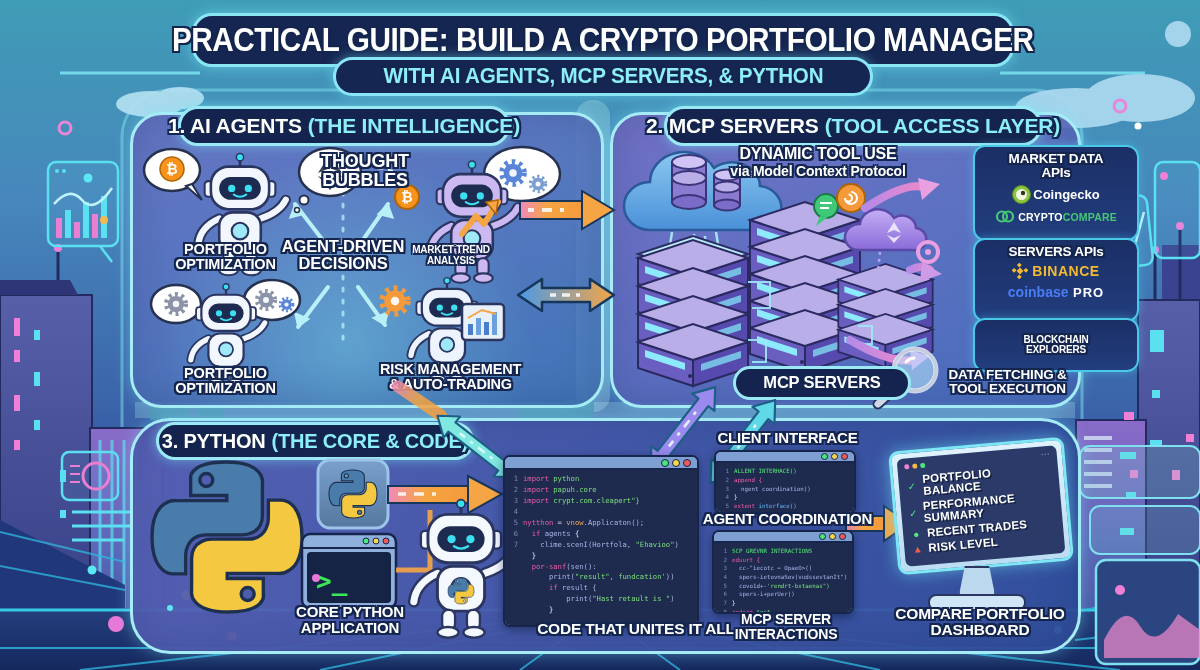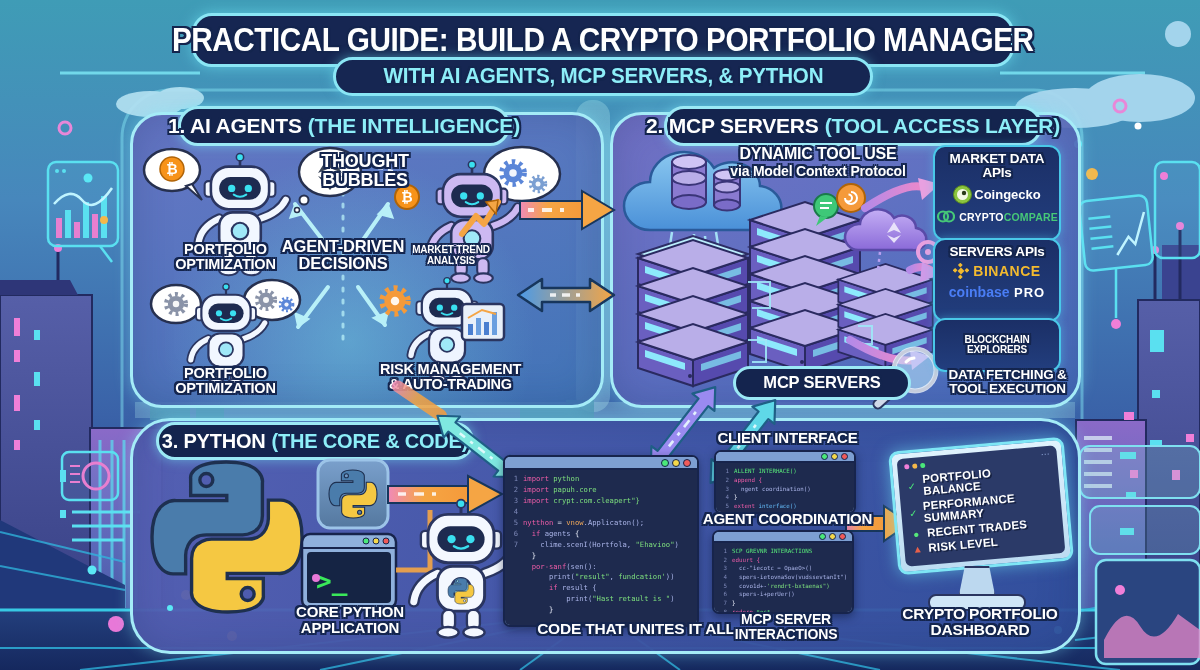--- a/index.html
+++ b/index.html
@@ -12,21 +12,21 @@
                   -2px 0 0 #14254e,2px 0 0 #14254e,0 -2px 0 #14254e,0 2px 0 #14254e;}
   .cy{color:#8deef8;}
   .panel{position:absolute;border:3px solid #a5ecf7;border-radius:32px;
          box-shadow:0 0 16px rgba(130,235,250,.4), inset 0 0 40px rgba(20,40,90,.22);}
   .hpill{position:absolute;background:#14244e;border:3px solid #9be9f5;border-radius:999px;
          display:flex;align-items:center;justify-content:center;gap:6px;white-space:nowrap;
          box-shadow:0 0 12px rgba(120,230,245,.55);}
   .pill{position:absolute;background:#14244e;border:3px solid #9be9f5;border-radius:999px;
         display:flex;align-items:center;justify-content:center;}
   .api{position:absolute;background:linear-gradient(180deg,#1b2f66,#223e7e);border:2.5px solid #49c8e8;
-       border-radius:12px;box-shadow:0 0 10px rgba(80,200,235,.45);color:#fff;text-align:center;padding:4px 1px;}
+       border-radius:12px;box-shadow:0 0 10px rgba(80,200,235,.45);color:#fff;text-align:center;padding:4px 20px;margin-left:40px;}
   .cw{position:absolute;background:#8fb0dc;border:2px solid #17244c;border-radius:7px;
       box-shadow:0 3px 10px rgba(10,20,50,.5);overflow:hidden;}
   .cw .bar{height:13px;background:#7d9fd2;display:flex;align-items:center;justify-content:flex-end;
            gap:3px;padding:0 6px;border-bottom:2px solid #17244c;box-sizing:border-box;}
   .cw .d{width:6px;height:6px;border-radius:50%;border:1px solid #12224a;}
   .cw .cbody{background:#1e2a4e;padding:4px 3px;height:calc(100% - 13px);box-sizing:border-box;
              font-family:"DejaVu Sans Mono","Liberation Mono",monospace;white-space:pre;overflow:hidden;}
   .cl{display:flex;}
   .ln{color:#7d88b8;width:10px;text-align:right;margin-right:5px;flex:none;}
   .tk-k{color:#ef5da8;}.tk-s{color:#7ee07e;}.tk-v{color:#aab4e8;}.tk-w{color:#e8ecf8;}
@@ -707,15 +707,15 @@
           </div>
           <div class="drow">
             <span class="ico ic-tri">▲</span>
             <span class="txt">RISK LEVEL</span>
           </div>
         </div>
     </div>
   </div>
   <div class="a" style="left:958px;top:566px;width:34px;height:30px;background:#bcd8ef;border:2.5px solid #2a3560;clip-path:polygon(18% 0,82% 0,100% 100%,0 100%);"></div>
   <div class="a" style="left:928px;top:594px;width:94px;height:13px;border-radius:8px;background:#cfe6f7;border:2.5px solid #2a3560;"></div>
-  <div class="a ol" style="left:890px;top:606px;width:180px;font-size:15.5px;">CRYPTO PORTFOLIO DASHBOARD</div>
+  <div class="a ol" style="left:890px;top:606px;width:180px;font-size:15.5px;">COMPARE PORTFOLIO DASHBOARD</div>
 
 </div>
 
 </body></html>

